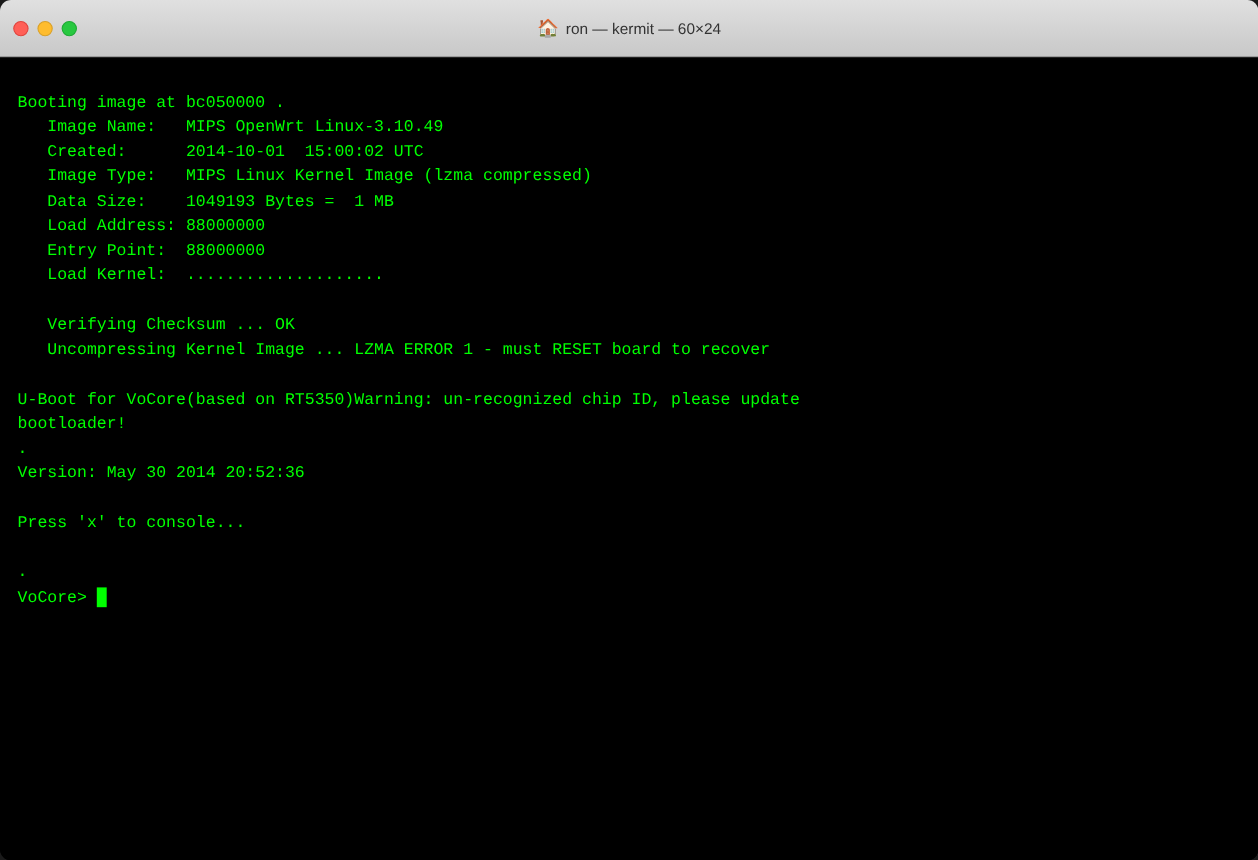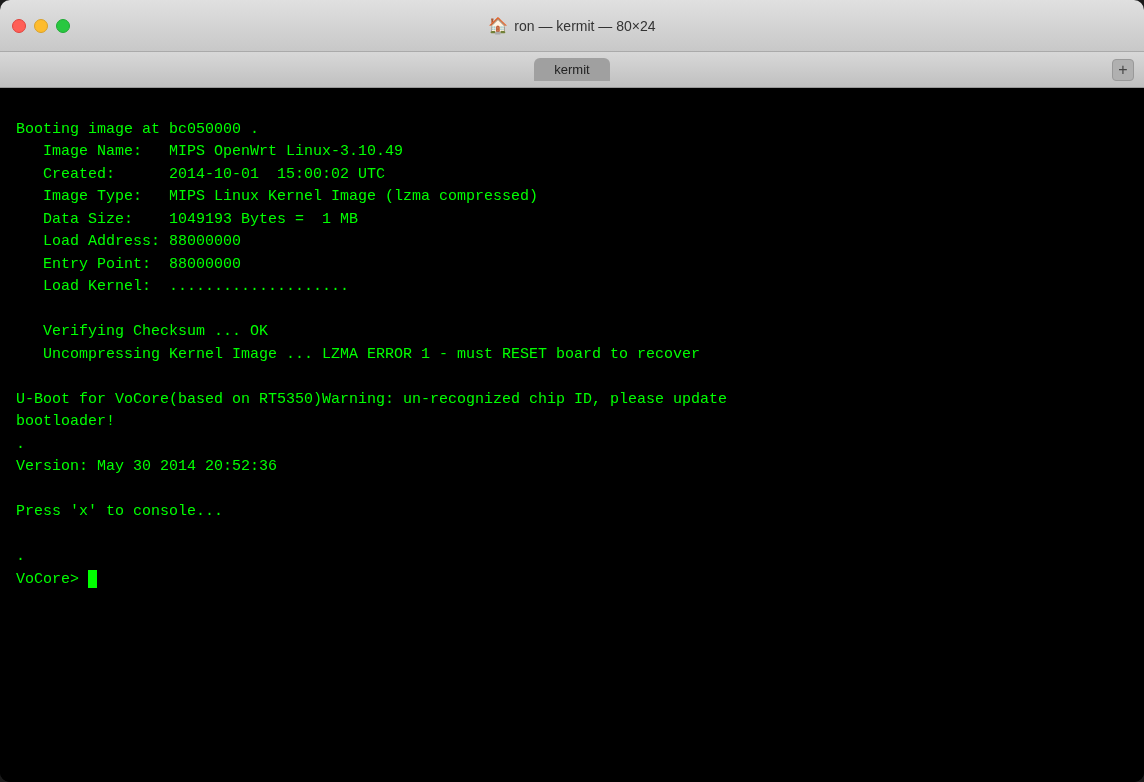--- a/index.html
+++ b/index.html
@@ -152,28 +152,24 @@
 
 <div class="window">
   <div class="titlebar">
     <div class="traffic-lights">
       <div class="traffic-light close-btn"></div>
       <div class="traffic-light minimize-btn"></div>
       <div class="traffic-light maximize-btn"></div>
     </div>
     <div class="title-text">
       <span class="title-icon">🏠</span>
-      <span>ron — kermit — 80×24</span>
+      <span>ron — kermit — 60×24</span>
     </div>
   </div>
 
-  <div class="tab-bar">
-    <div class="tab">kermit</div>
-    <div class="add-tab-btn">+</div>
-  </div>
 
   <div class="terminal">
     <div class="terminal-output" id="terminal-content">
 Booting image at bc050000 .
    Image Name:   MIPS OpenWrt Linux-3.10.49
    Created:      2014-10-01  15:00:02 UTC
    Image Type:   MIPS Linux Kernel Image (lzma compressed)
    Data Size:    1049193 Bytes =  1 MB
    Load Address: 88000000
    Entry Point:  88000000

